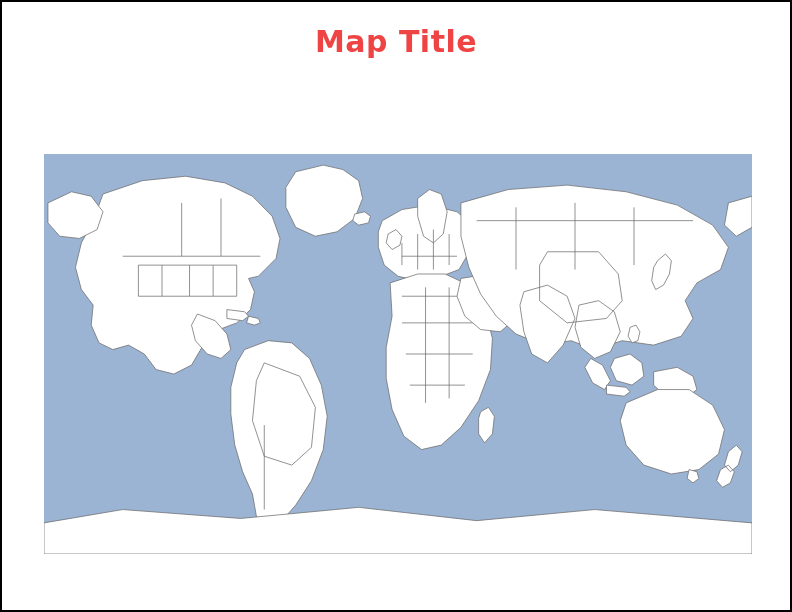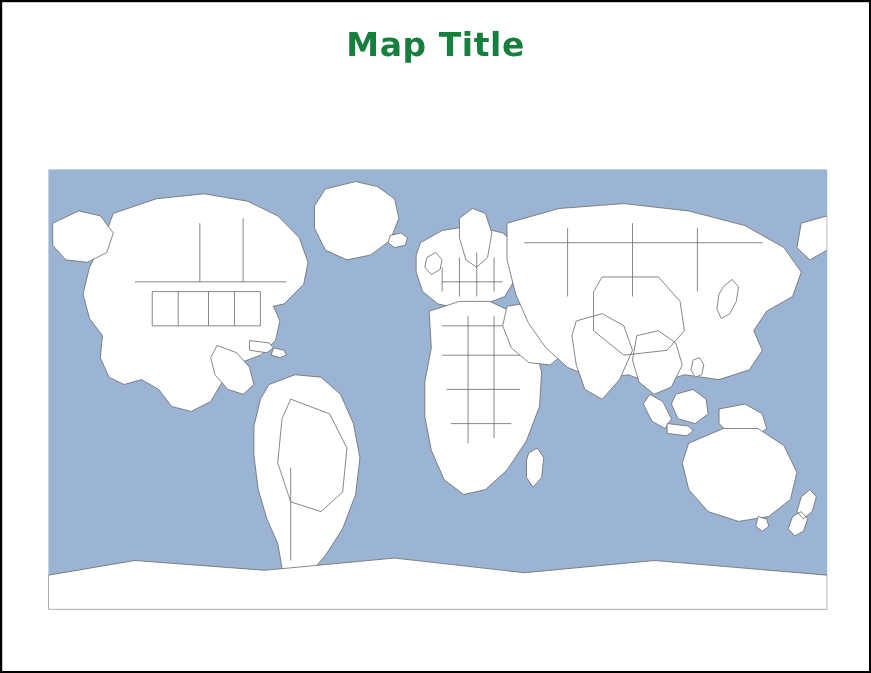--- a/index.html
+++ b/index.html
@@ -1,17 +1,17 @@
 <!DOCTYPE html>
 <html><head>
 <meta charset="utf-8">
 <style>
   html,body{margin:0;padding:0;width:792px;height:612px;background:#fff;font-family:"DejaVu Sans","Segoe UI",Arial,sans-serif;}
   .page{box-sizing:border-box;width:792px;height:612px;border:2px solid #000;position:relative;overflow:hidden;}
-  .title{position:absolute;top:22px;left:0;width:100%;text-align:center;font-weight:900;font-size:30px;letter-spacing:.5px;color:#15803d;}
+  .title{position:absolute;top:22px;left:0;width:100%;text-align:center;font-weight:900;font-size:30px;letter-spacing:.5px;color:#ef4444;}
   .map-wrap{position:absolute;left:42px;top:152px;width:708px;height:400px;}
   .ocean{position:absolute;inset:0;background:#9cb4d4;}
   svg.world{position:absolute;inset:0;width:100%;height:100%;}
   svg.world path{fill:#ffffff;stroke:#6a6a6a;stroke-width:.35;}
 </style>
 </head>
 <body>
 
 <div class="page">
   <div class="title">Map Title</div>

